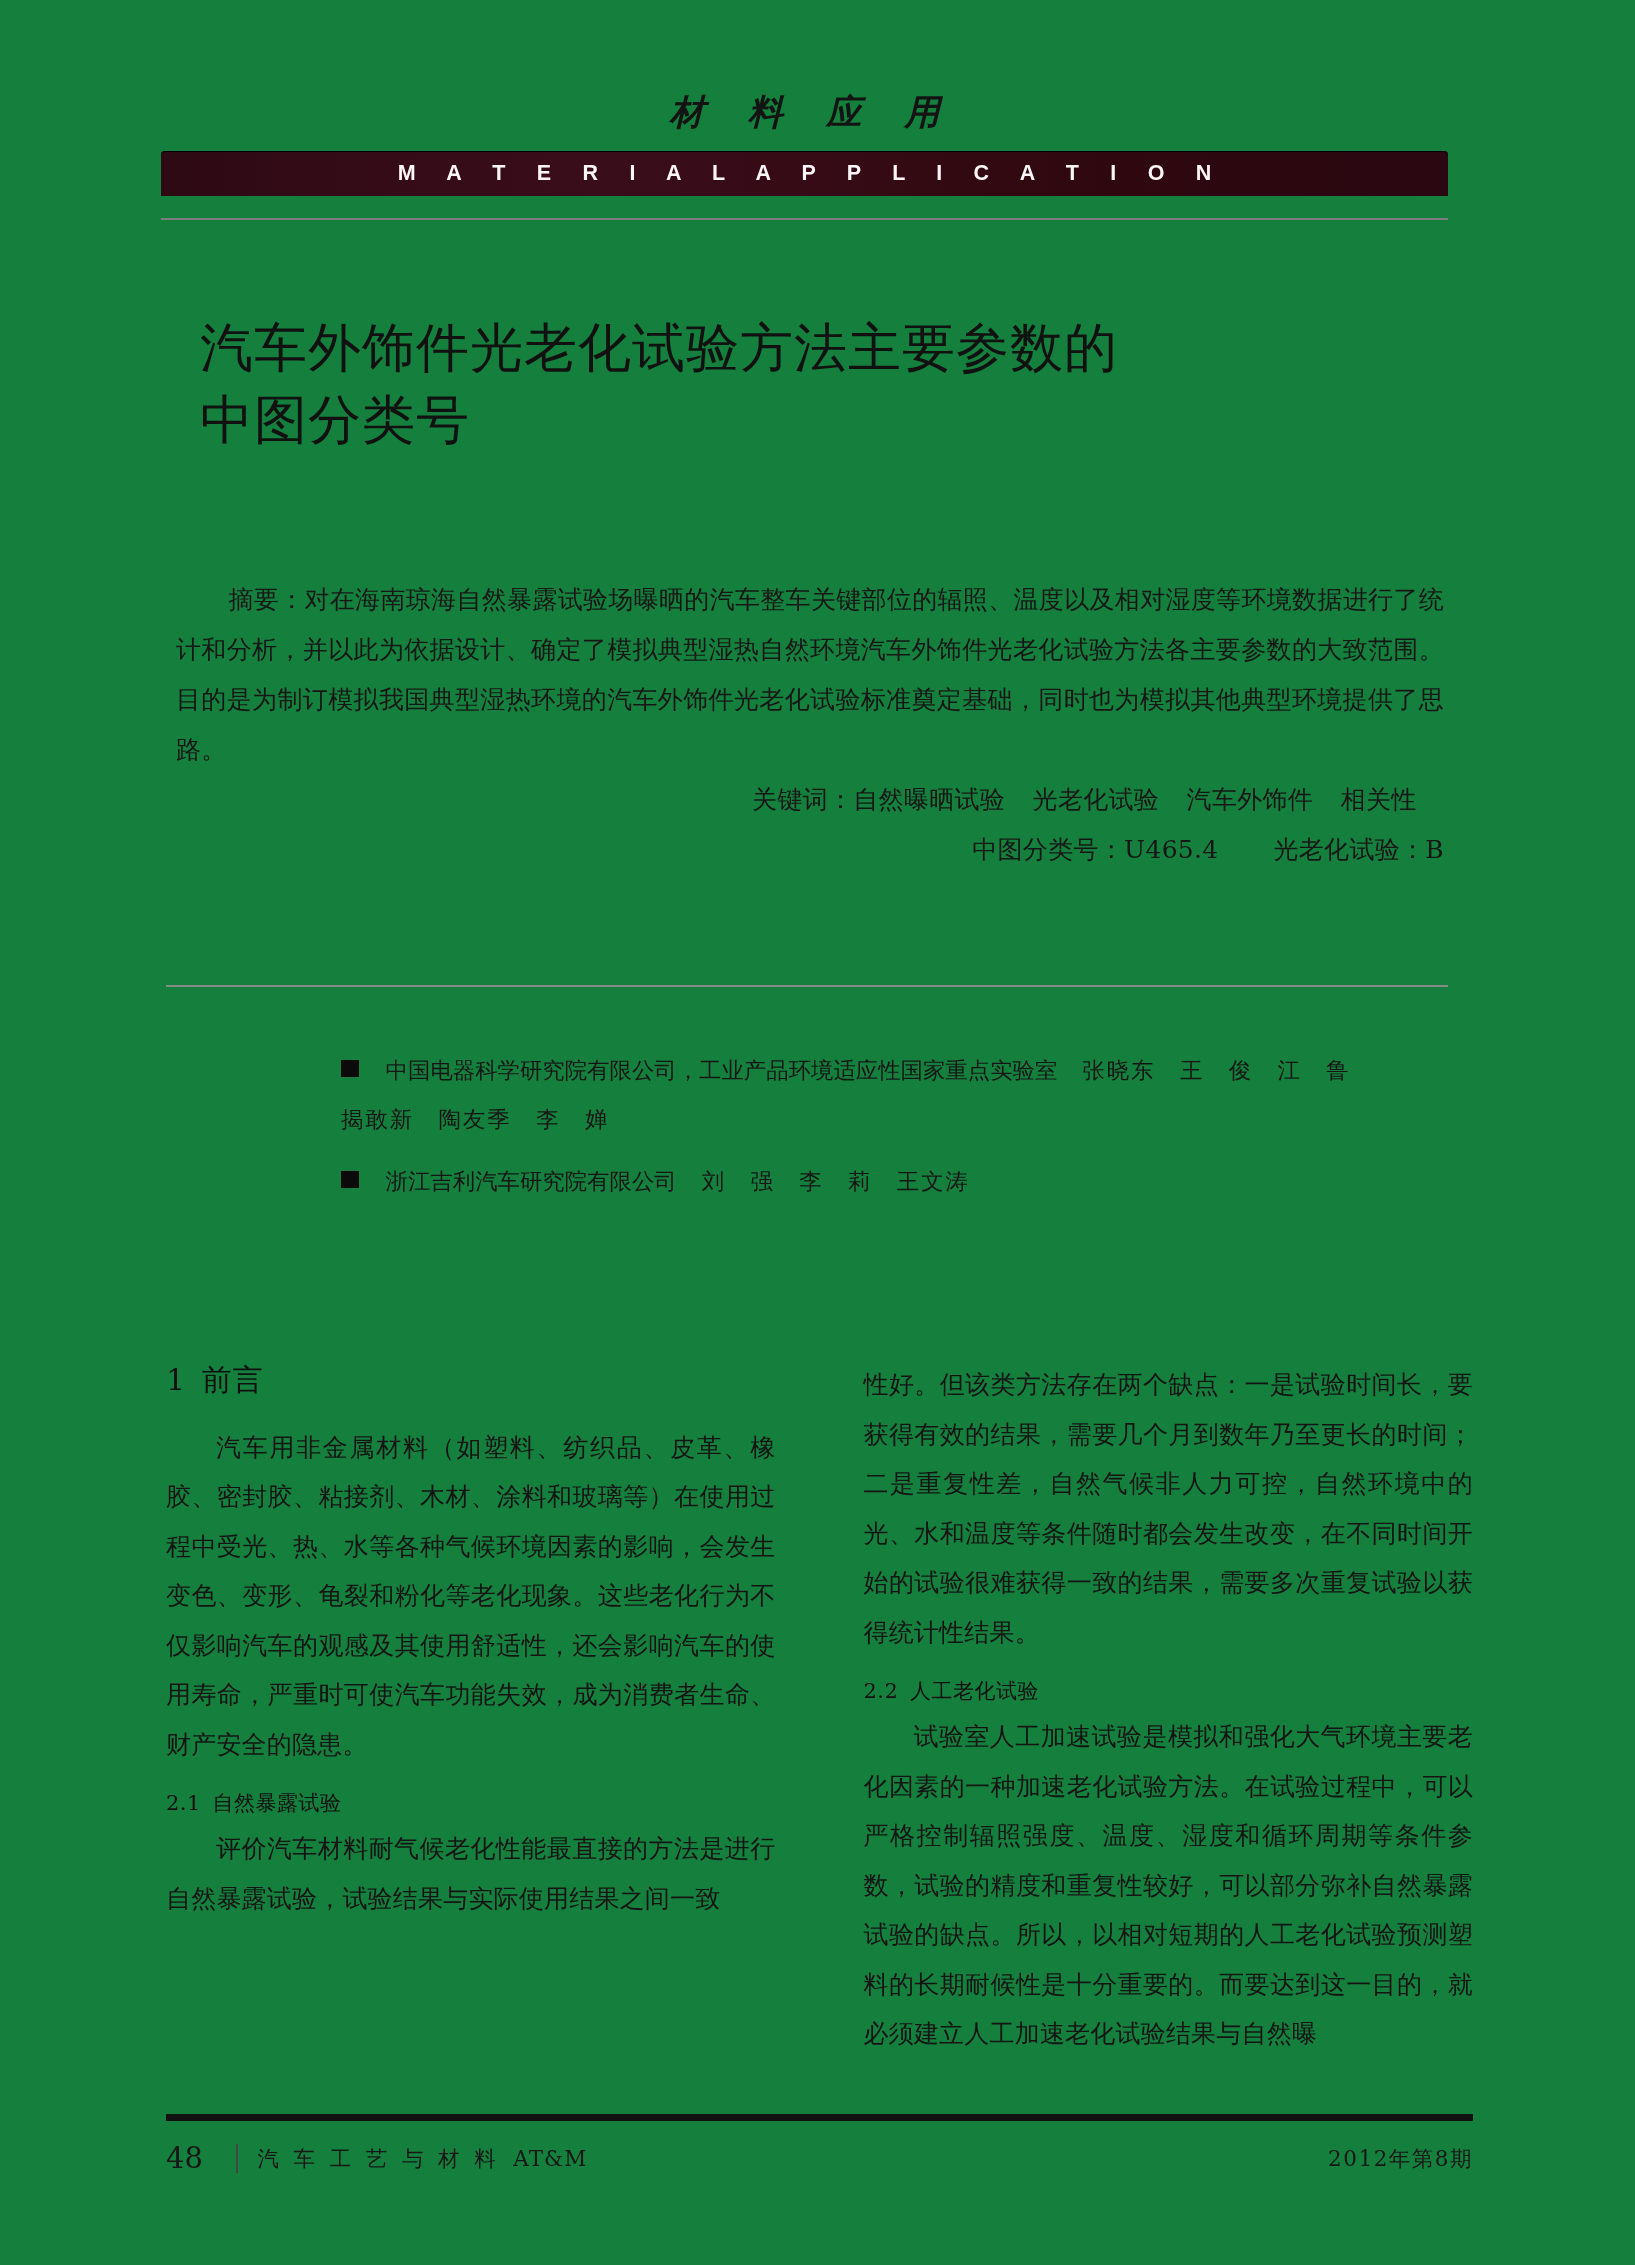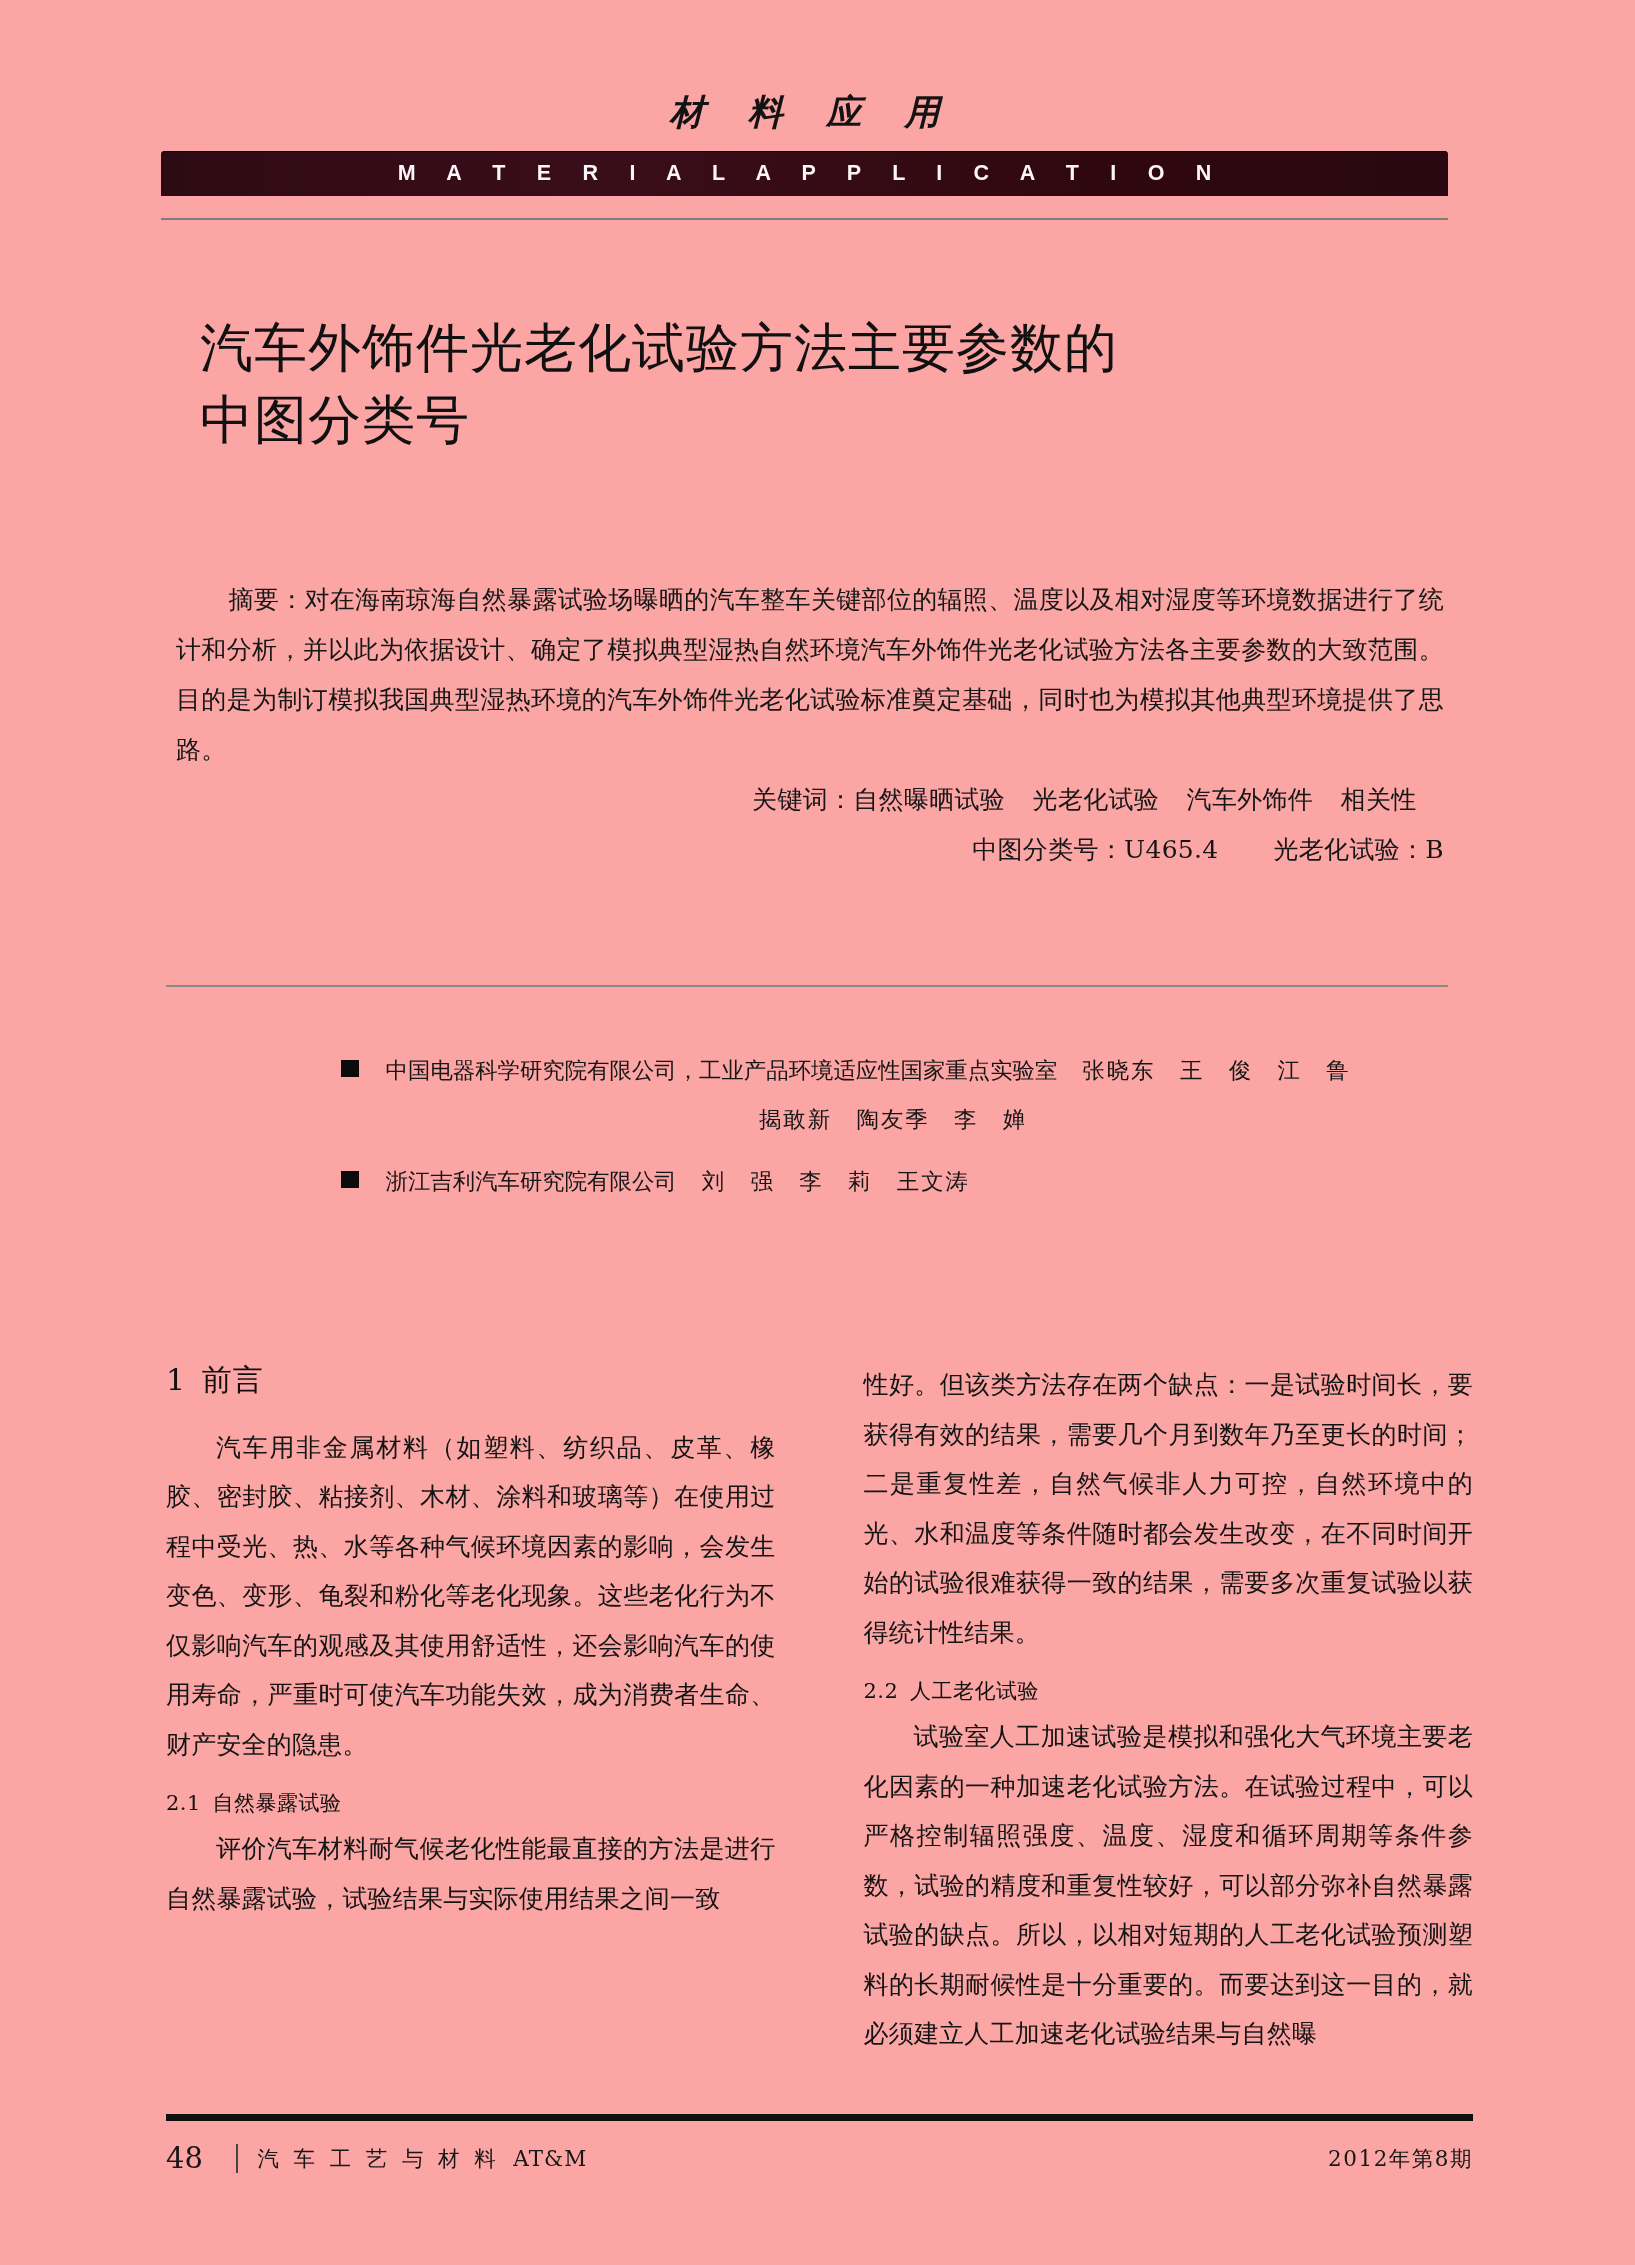--- a/index.html
+++ b/index.html
@@ -12,21 +12,21 @@
     height: 2266px;
     font-family: "DejaVu Serif", "Liberation Serif", serif;
     color: #1a1a1a;
     position: relative;
     overflow: hidden;
   }
   .page {
     position: relative;
     width: 1635px;
     height: 2266px;
-    background: #fca5a5;
+    background: #15803d;
   }
 
   
   .header-block {
     position: absolute;
     left: 161px;
     top: 93px;
     width: 1287px;
   }
   .header-cn {
@@ -141,21 +141,21 @@
     width: 17.6px;
     height: 17.6px;
     background: #0b0b0b;
     margin-right: 27px;
     margin-top: 8.8px;
     flex: 0 0 auto;
   }
   .affil-text { flex: 1 1 auto; }
   .authors-inline { margin-left: 25px; letter-spacing: 2px; }
   .authors-second-row {
-    text-align: center;
+    text-align: left;
     padding-right: 7.8px;
     letter-spacing: 2px;
     line-height: 1.9;
     font-size: 22.4px;
   }
 
   
   .columns {
     position: absolute;
     left: 166px;

